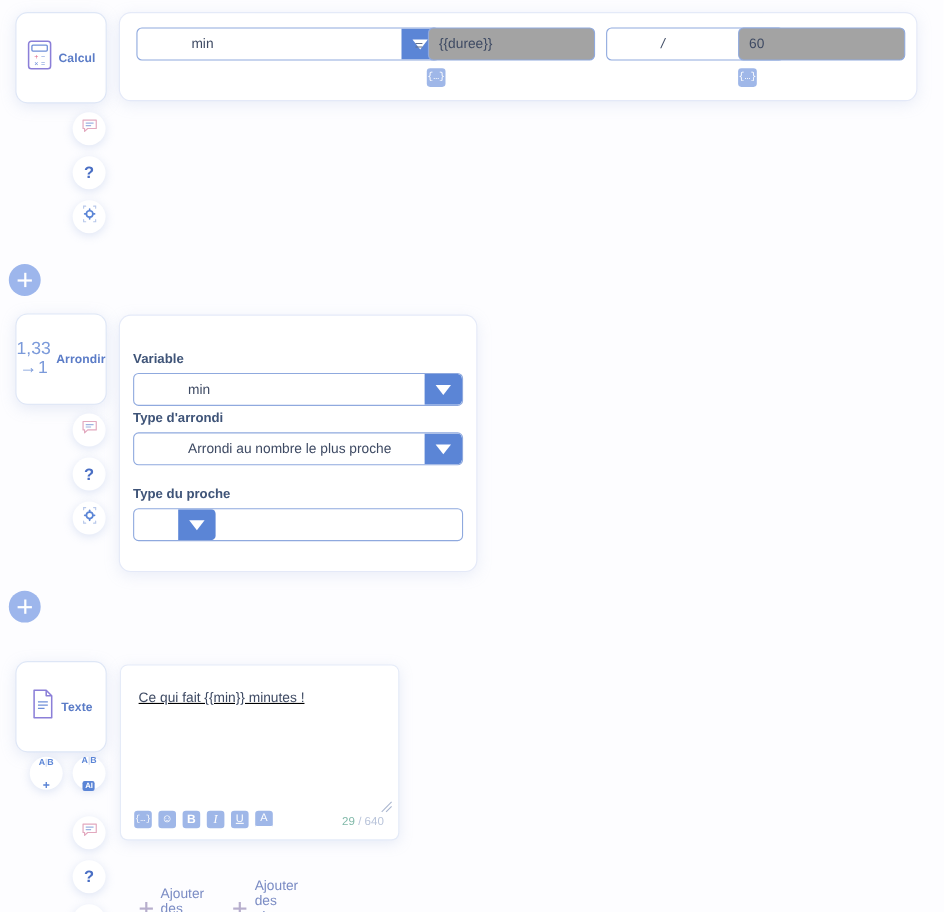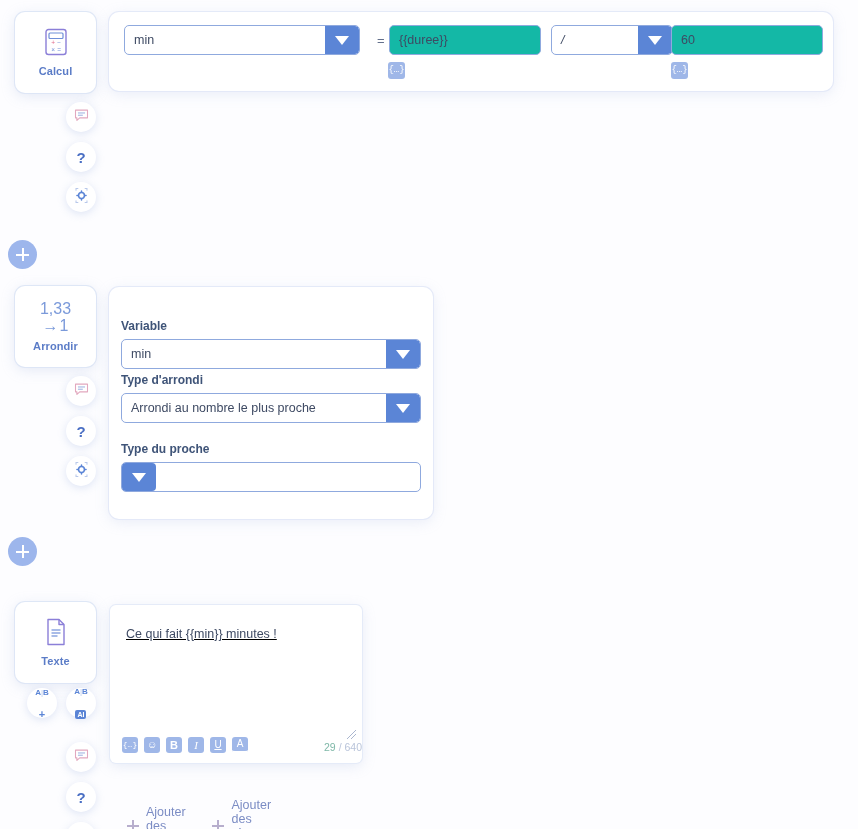--- a/index.html
+++ b/index.html
@@ -21,21 +21,21 @@
   .block { position: absolute; }
 
   .type-card {
     position: absolute;
     width: 81px;
     height: 81px;
     background: #ffffff;
     border-radius: 10px;
     box-shadow: 0 0 0 1px rgba(220,228,245,.9), 0 3px 14px rgba(160,178,220,.28);
     display: flex;
-    flex-direction: column;
+    flex-direction: row;
     align-items: center;
     justify-content: center;
     gap: 5px;
   }
   .type-card .type-label {
     font-size: 11px;
     font-weight: bold;
     color: #5b7cc7;
     letter-spacing: .1px;
   }
@@ -54,37 +54,38 @@
   .panel {
     position: absolute;
     background: #ffffff;
     border-radius: 10px;
     box-shadow: 0 0 0 1px rgba(226,232,247,.9), 0 3px 14px rgba(160,178,220,.22);
   }
   .txtbox {
     height: 30px;
     border: 1px solid #8fa9de;
     border-radius: 5px;
-    background: #14b8a6;
+    background: #a3a3a3;
     font-size: 12.5px;
     color: #3e4a63;
     padding: 0 9px;
     display: flex;
     align-items: center;
     font-family: "Liberation Sans", sans-serif;
   }
   .selectbox {
     height: 30px;
     border: 1px solid #8fa9de;
     border-radius: 5px;
     background: #fff;
     display: flex;
     align-items: center;
     position: relative;
     overflow: hidden;
+    padding-left: 40px;
   }
   .selectbox .sel-val {
     flex: 1;
     font-size: 12.5px;
     color: #3e4a63;
     padding: 0 9px;
     white-space: nowrap;
     overflow: hidden;
   }
   .sel-arrow {
@@ -162,21 +163,21 @@
     font-size: 10px;
     line-height: 1;
   }
   .tool.b { font-weight: bold; font-size: 11px; }
   .tool.i { font-style: italic; font-family: "Liberation Serif", serif; font-size: 11px; }
   .tool.u { text-decoration: underline; font-size: 10px; }
   .tool.a { font-size: 10px; border-bottom: 2px solid #fff; border-radius: 3px; }
   .tool.brace { font-family: "Liberation Mono", monospace; font-size: 8px; }
   .counter {
     position: absolute;
-    right: 0; bottom: 10px;
+    right: 13px; bottom: 10px;
     font-size: 10.5px;
     color: #b9c4da;
   }
   .counter .cnum { color: #7fb8a8; }
   .resize-grip {
     position: absolute;
     right: 5px; bottom: 26px;
     width: 11px; height: 11px;
   }
 

